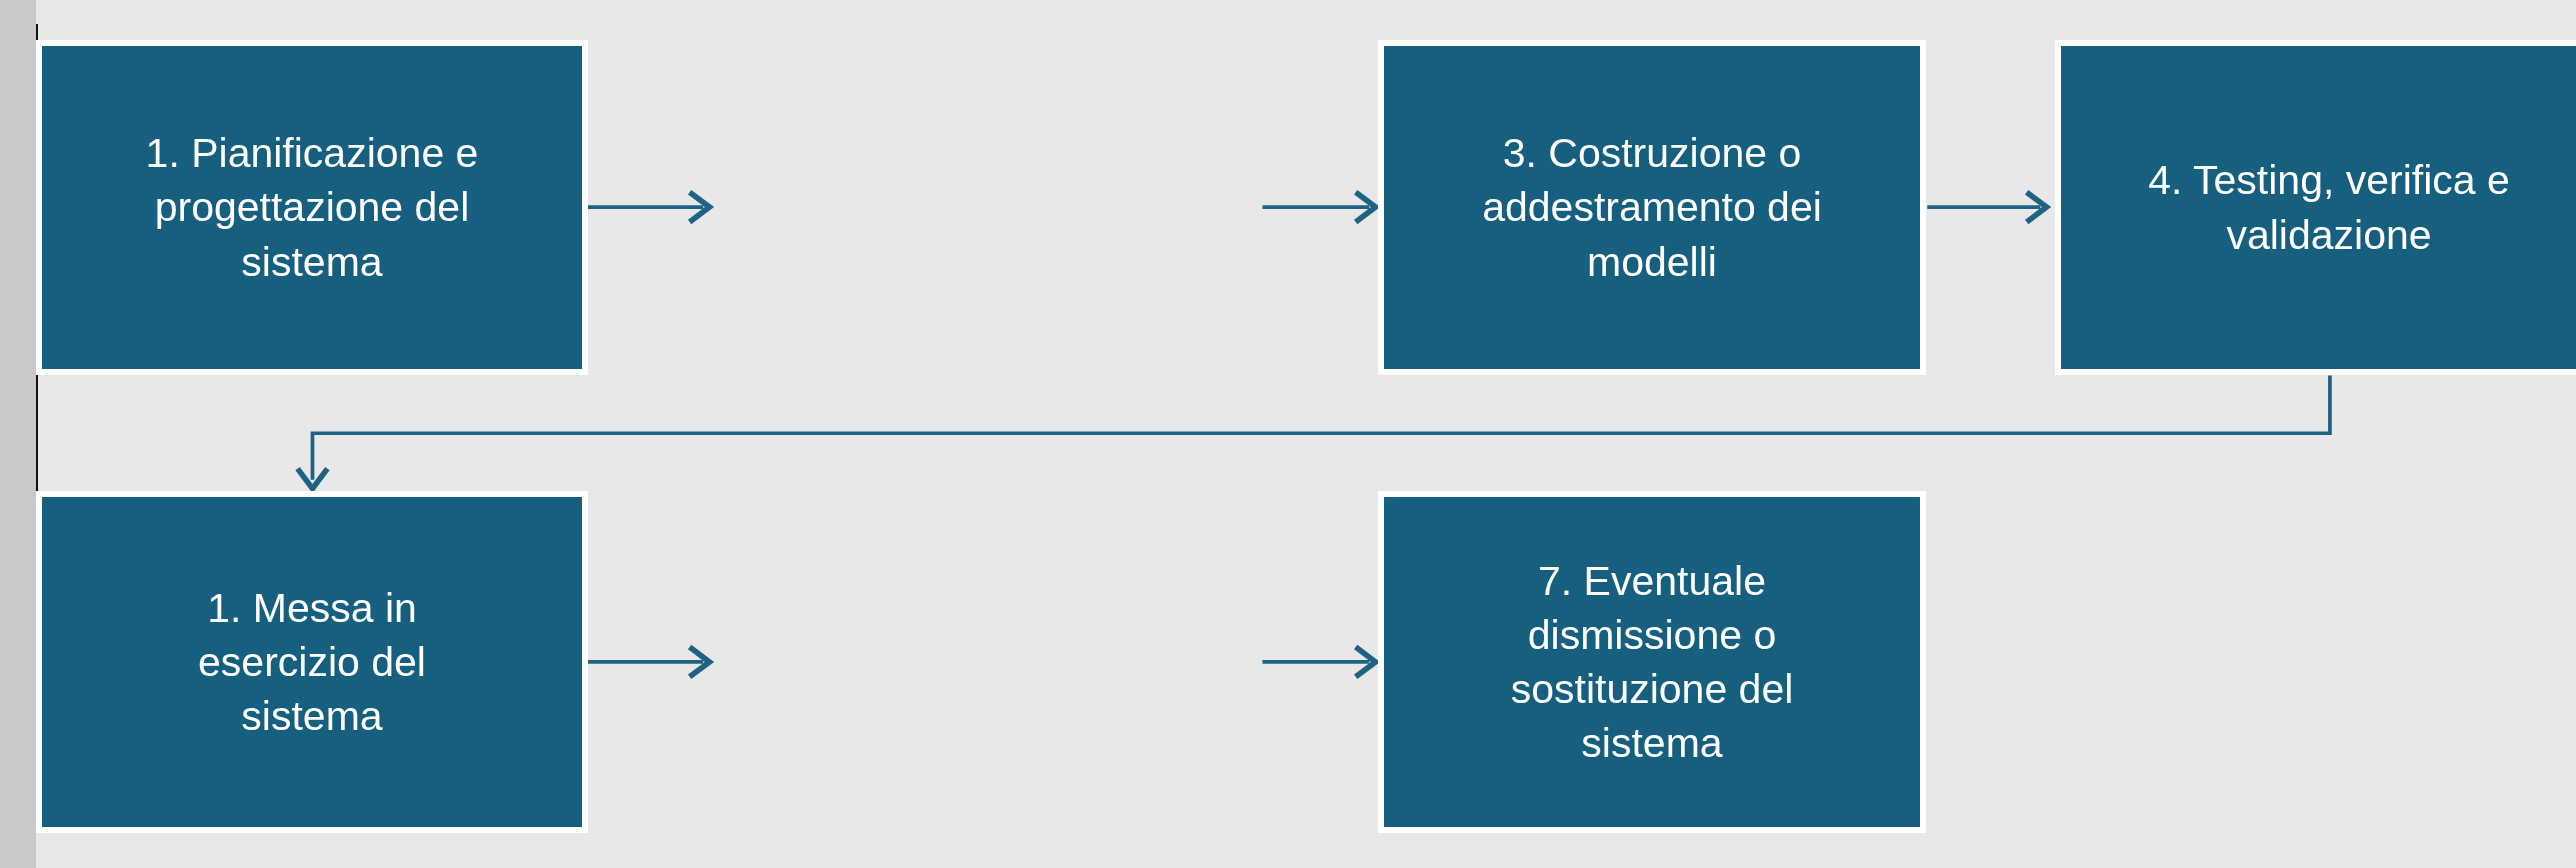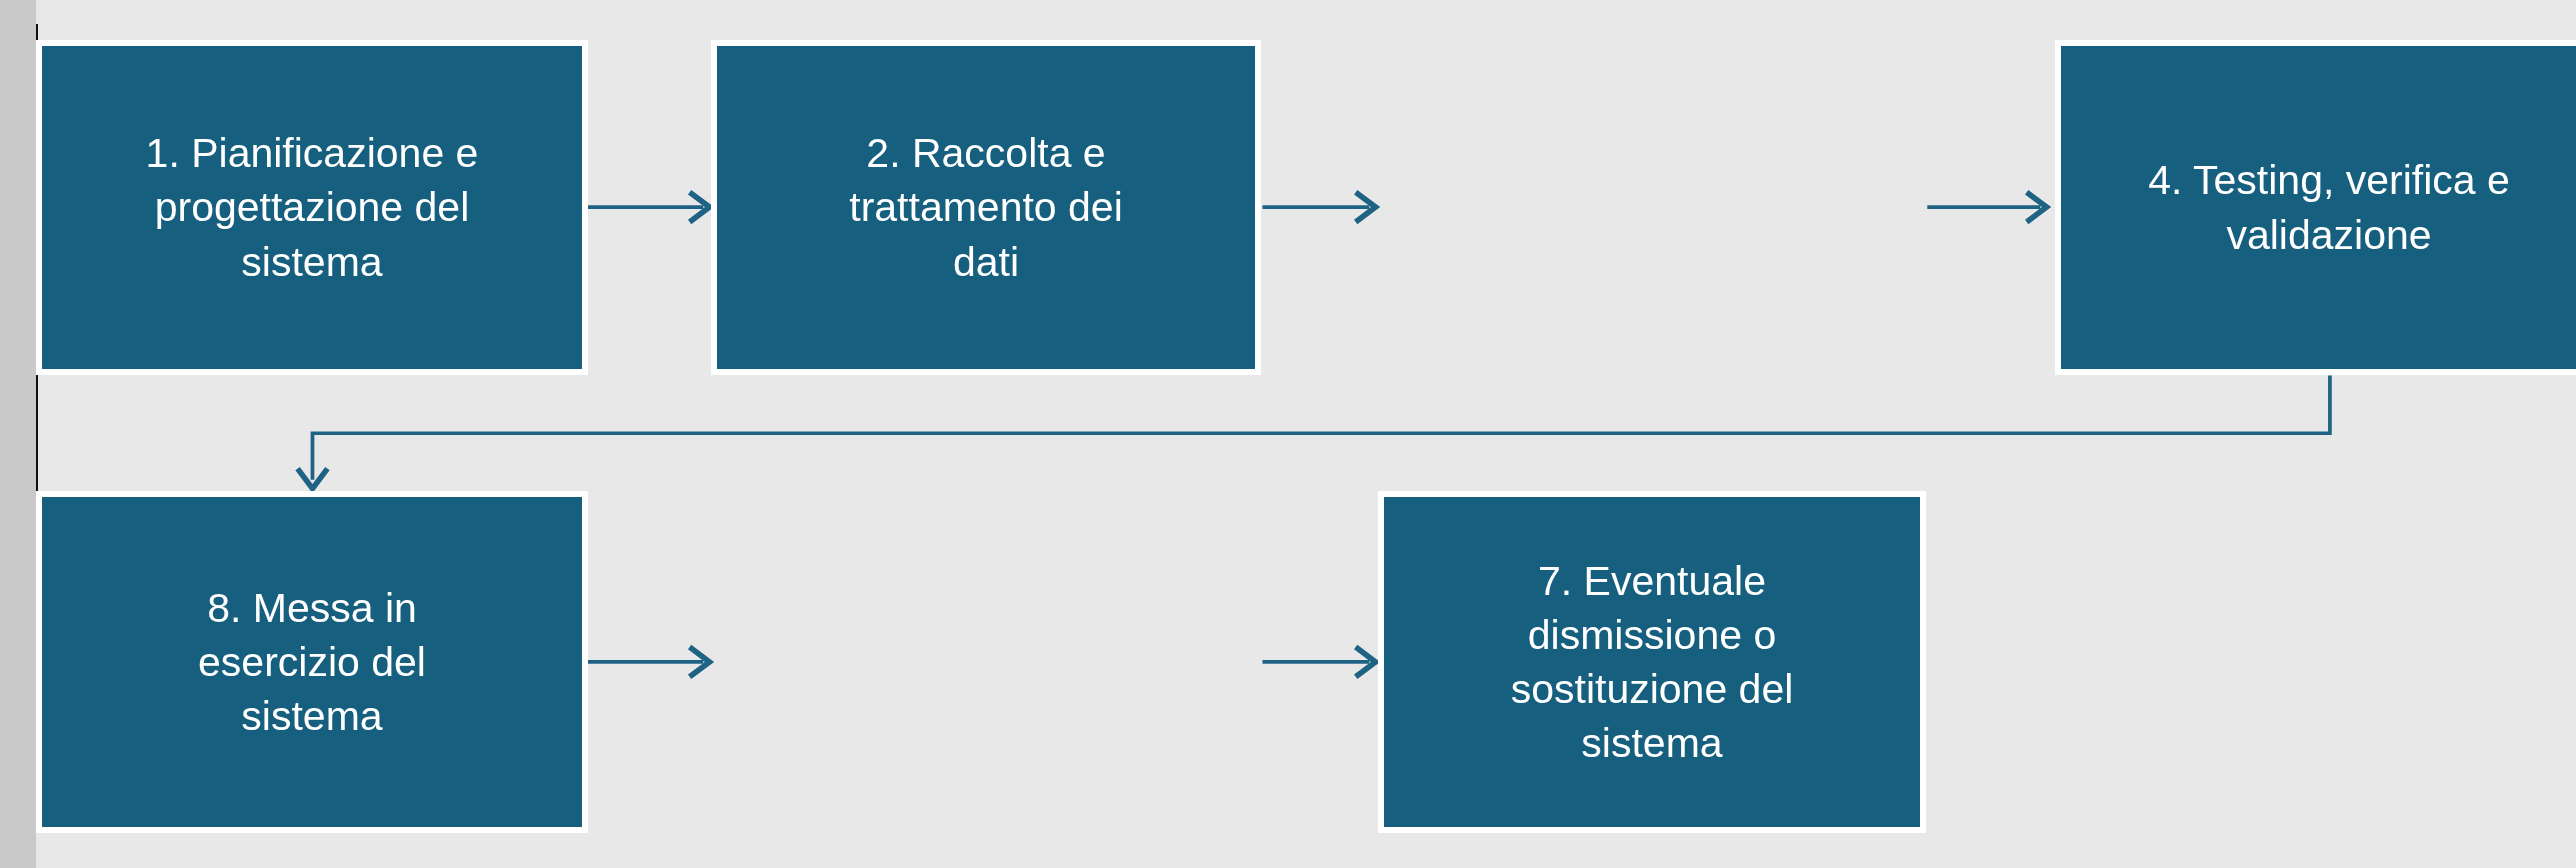--- a/index.html
+++ b/index.html
@@ -79,31 +79,31 @@
         <polyline points="2124,1041 2156,1065 2124,1089" stroke-width="9"></polyline>
       </g>
     </g>
   </svg>
 
   <div class="flow-box row1 b1">
     <span>1. Pianificazione e
 progettazione del
 sistema</span>
   </div>
-  <div class="flow-box row1 b2">
-    <span>2. Raccolta e
-trattamento dei
-dati</span>
+  <div class="flow-box row1 b3">
+    <span>3. Costruzione o
+addestramento dei
+modelli</span>
   </div>
   <div class="flow-box row1 b4">
     <span>4. Testing, verifica e
 validazione</span>
   </div>
   <div class="flow-box row2 b5">
-    <span>8. Messa in
+    <span>1. Messa in
 esercizio del
 sistema</span>
   </div>
   <div class="flow-box row2 b7">
     <span>7. Eventuale
 dismissione o
 sostituzione del
 sistema</span>
   </div>
 

